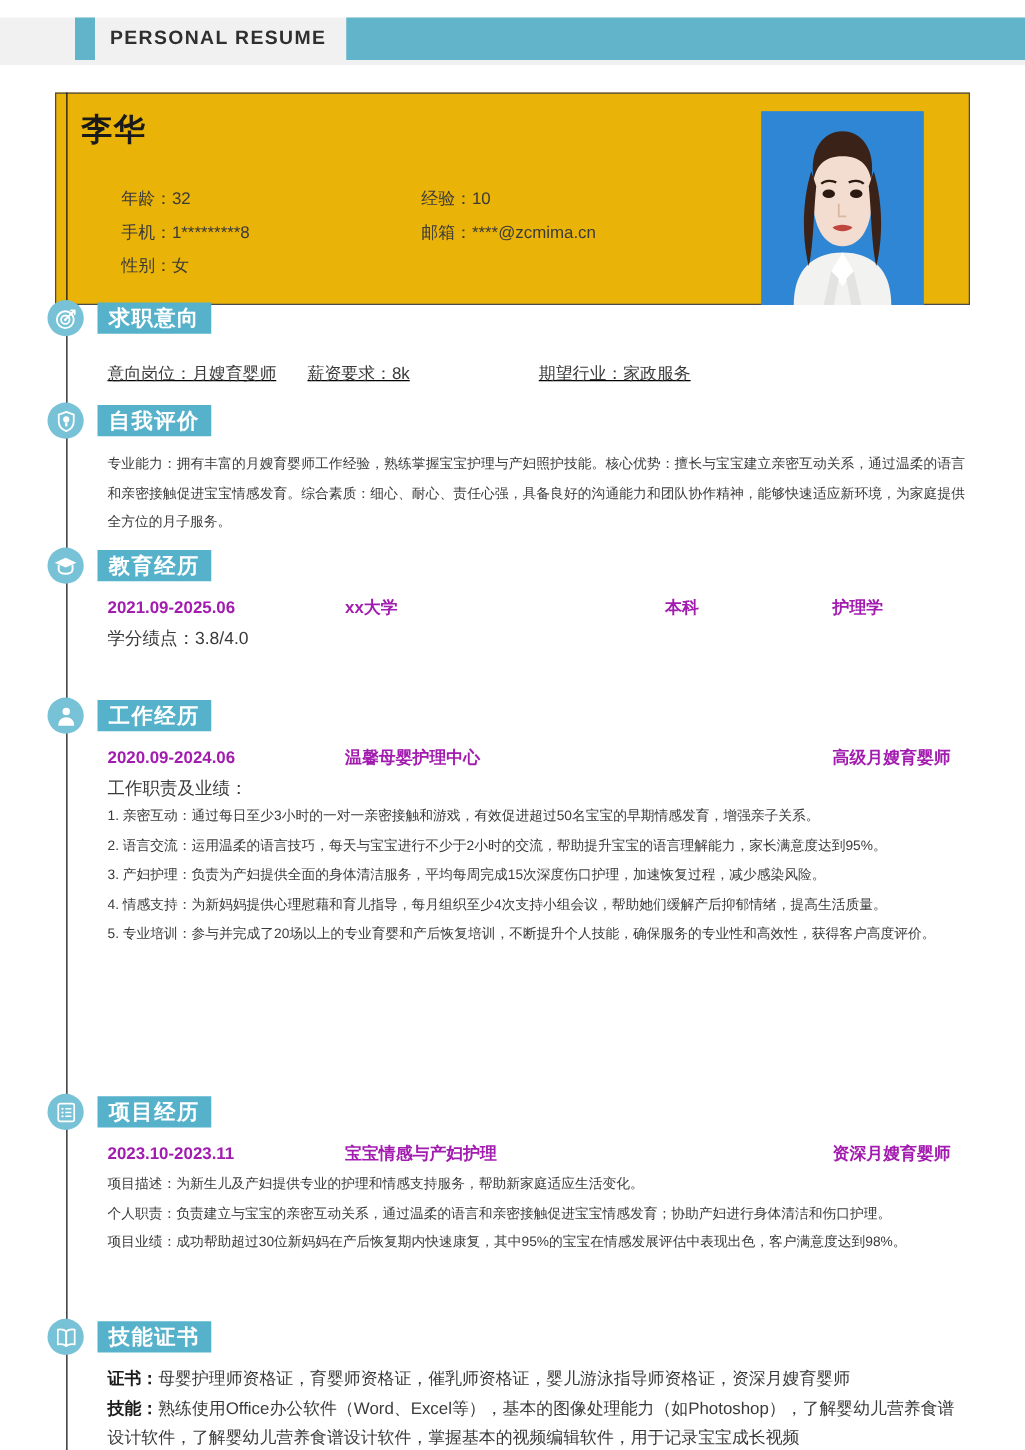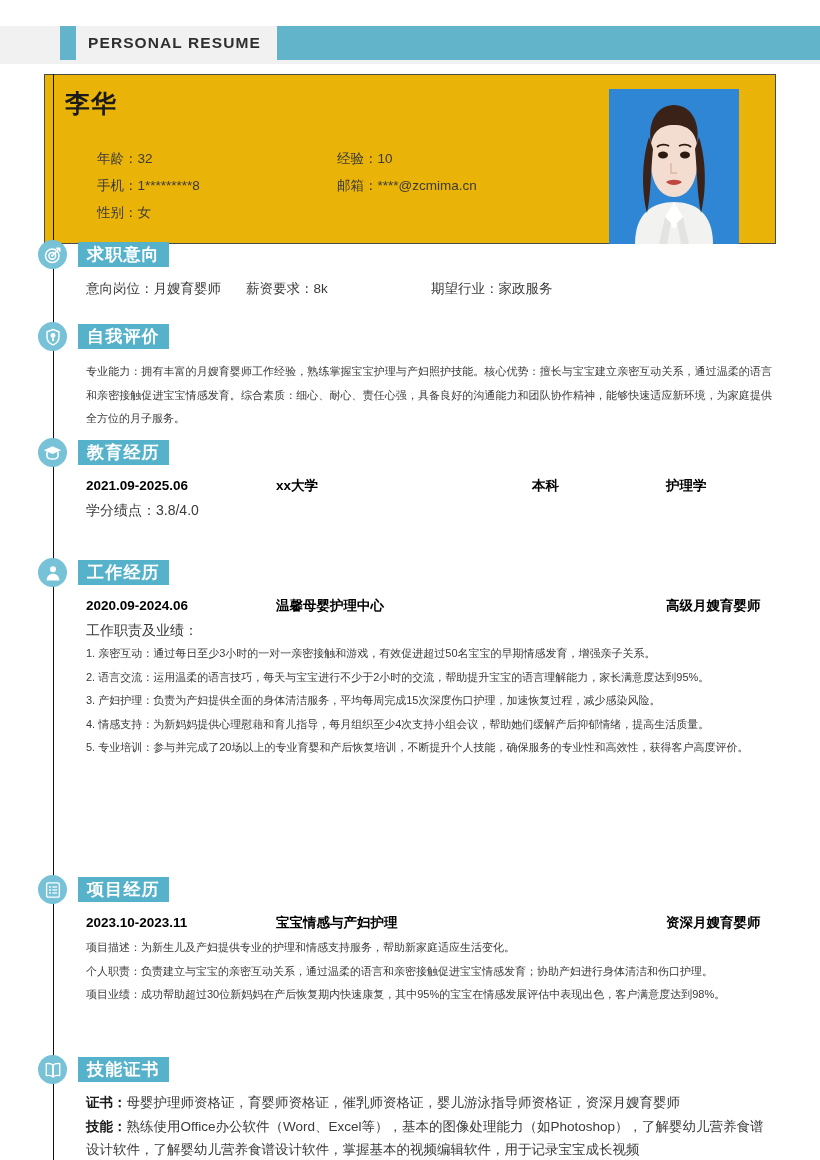--- a/index.html
+++ b/index.html
@@ -11,21 +11,20 @@
     overflow: hidden;
   }
   .page { position: relative; width: 820px; height: 1160px; background: #ffffff; }
 
   
   .banner {
     position: absolute;
     left: 0; top: 14px;
     width: 820px; height: 38px;
     background: #f1f1f1;
-    margin-top: 12px;
   }
   .banner-fill {
     position: absolute;
     left: 277px; top: 0;
     width: 543px; height: 34px;
     background: #62b4ca;
   }
   .banner-tab {
     position: absolute;
     left: 60px; top: 0;
@@ -125,21 +124,21 @@
   .para {
     font-size: 11px;
     color: #3a3a3a;
     line-height: 23.5px;
     text-align: justify;
   }
   .row-head {
     display: flex;
     font-size: 13.5px;
     font-weight: bold;
-    color: #000000;
+    color: #a21caf;
     line-height: 23px;
     margin-bottom: 2px;
   }
   .rh-date { width: 190px; }
   .rh-org  { width: 256px; }
   .rh-deg  { width: 134px; }
   .rh-major{ flex: 1; }
 
   .obj-row { display: flex; font-size: 13.5px; color: #3a3a3a; }
   .obj-a { width: 160px; }
@@ -203,21 +202,21 @@
     <div class="sec-icon">
       <svg width="18" height="18" viewBox="0 0 24 24">
         <circle cx="11" cy="13" r="9" fill="none" stroke="#ffffff" stroke-width="2"></circle>
         <circle cx="11" cy="13" r="4.5" fill="none" stroke="#ffffff" stroke-width="2"></circle>
         <circle cx="11" cy="13" r="1.4" fill="#ffffff"></circle>
         <path d="M11 13 L20 4" stroke="#ffffff" stroke-width="2" stroke-linecap="round"></path>
         <path d="M17 3 L21 3 L21 7" fill="none" stroke="#ffffff" stroke-width="2" stroke-linecap="round" stroke-linejoin="round"></path>
       </svg>
     </div>
     <div class="sec-badge">求职意向</div>
-    <div class="sec-body" style="top:40px;">
+    <div class="sec-body" style="top:50px;text-decoration:underline;">
       <div class="obj-row">
         <div class="obj-a">意向岗位：月嫂育婴师</div>
         <div class="obj-b">薪资要求：8k</div>
         <div class="obj-c">期望行业：家政服务</div>
       </div>
     </div>
   </div>
 
   <div class="section" style="top:322px;">
     <div class="sec-icon">

